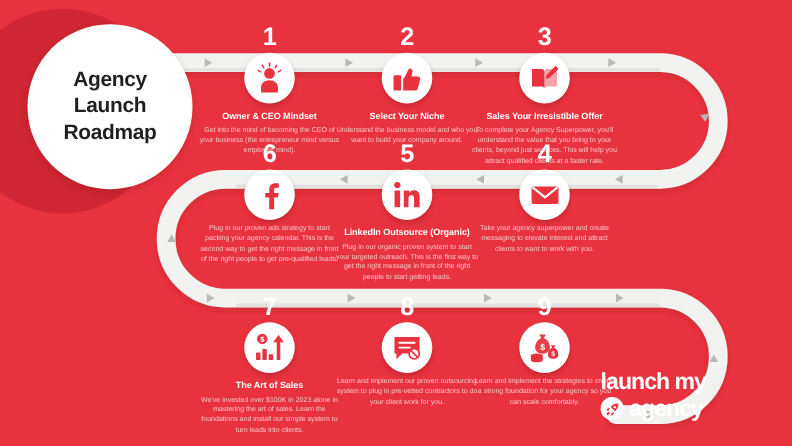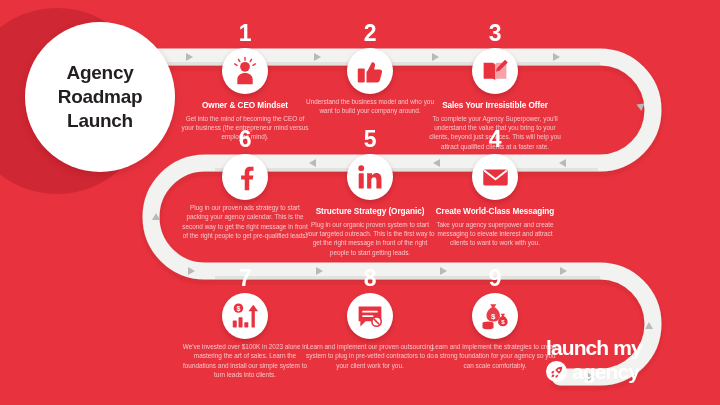--- a/index.html
+++ b/index.html
@@ -179,22 +179,22 @@
       <polygon points="649,322 645,329 653,329"></polygon>
 
       <polygon points="588,373 595,377 588,381"></polygon>
     </g>
   </svg>
 
   <div class="badge-ring"></div>
   <div class="title-badge">
     <div class="title-badge-text">
       <div>Agency</div>
+      <div>Launch</div>
       <div>Roadmap</div>
-      <div>Launch</div>
     </div>
   </div>
 
   <div class="step" style="left:170px; top:22px;">
     <div class="step-num">1</div>
     <div class="icon-wrap">
       <svg width="30" height="30" viewBox="0 0 32 32" fill="#e8333f">
         <g stroke="#e8333f" stroke-width="1.5" stroke-linecap="round">
           <line x1="16" y1="1.5" x2="16" y2="4.5"></line>
           <line x1="9" y1="3.5" x2="10.5" y2="6"></line>
@@ -211,20 +211,21 @@
   </div>
 
   <div class="step" style="left:295px; top:22px;">
     <div class="step-num">2</div>
     <div class="icon-wrap">
       <svg width="28" height="28" viewBox="0 0 32 32" fill="#e8333f">
         <rect x="2" y="13" width="8" height="16" rx="1.4"></rect>
         <path d="M12 29h12.2c1.5 0 2.8-1 3.1-2.4l2.4-9.2c.4-1.6-.8-3.1-2.4-3.1h-6.6l1-4.7c.3-1.6-.6-3.2-2.2-3.6-.8-.2-1.6.2-1.9 1L14 14.2c-.6 1.3-1.1 1.9-2 2.6V29z"></path>
       </svg>
     </div>
+    <div class="step-title">Select Your Niche</div>
     <div class="step-body">Understand the business model and who you want to build your company around.</div>
   </div>
 
   <div class="step" style="left:420px; top:22px;">
     <div class="step-num">3</div>
     <div class="icon-wrap">
       <svg width="28" height="28" viewBox="0 0 32 32" fill="#e8333f">
         <path d="M3 6.5h10c1.6 0 3 1.3 3 3V27c0-1.2-1.3-2.2-3-2.2H3V6.5z"></path>
         <path d="M29 6.5H19c-1.6 0-3 1.3-3 3V27c0-1.2 1.3-2.2 3-2.2h10V6.5z" opacity="0.45"></path>
         <path d="M27.5 3.2l3.1 3.1-9.5 9.5-4 1 1-4 9.4-9.6z"></path>
@@ -235,34 +236,33 @@
   </div>
 
   <div class="step" style="left:420px; top:128px;">
     <div class="step-num">4</div>
     <div class="icon-wrap">
       <svg width="27" height="27" viewBox="0 0 32 32" fill="#e8333f">
         <rect x="1.5" y="6.5" width="29" height="19" rx="2.2"></rect>
         <path d="M2.6 7.6L16 18.2 29.4 7.6" fill="none" stroke="#ffffff" stroke-width="2.3" stroke-linejoin="round"></path>
       </svg>
     </div>
-    <div class="step-title">Create World-Class Messaging</div>
     <div class="step-body">Take your agency superpower and create messaging to elevate interest and attract clients to want to work with you.</div>
   </div>
 
   <div class="step" style="left:295px; top:128px;">
     <div class="step-num">5</div>
     <div class="icon-wrap">
       <svg width="27" height="27" viewBox="0 0 32 32" fill="#e8333f">
         <rect x="2" y="11" width="6" height="18" rx="0.8"></rect>
         <circle cx="5" cy="5" r="3.4"></circle>
         <path d="M12 11h5.8v2.6c.9-1.7 2.8-2.9 5.2-2.9 4 0 6 2.6 6 7.2V29h-6v-9.6c0-2.3-.8-3.7-2.8-3.7-1.7 0-2.6 1.1-3 2.2-.2.4-.2 1-.2 1.6V29h-5V11z"></path>
       </svg>
     </div>
-    <div class="step-title">Structure Strategy (Organic)</div>
+    <div class="step-title">LinkedIn Outsource (Organic)</div>
     <div class="step-body">Plug in our organic proven system to start your targeted outreach. This is the first way to get the right message in front of the right people to start getting leads.</div>
   </div>
 
   <div class="step" style="left:170px; top:128px;">
     <div class="step-num">6</div>
     <div class="icon-wrap">
       <svg width="27" height="27" viewBox="0 0 32 32" fill="#e8333f">
         <path d="M20.4 31V18.5h4.2l.7-5h-4.9v-3.2c0-1.4.4-2.4 2.5-2.4h2.6V3.4c-.5-.1-2.1-.2-3.9-.2-3.9 0-6.5 2.4-6.5 6.7v3.6h-4.3v5h4.3V31h5.3z"></path>
       </svg>
     </div>
@@ -274,20 +274,21 @@
     <div class="icon-wrap">
       <svg width="28" height="28" viewBox="0 0 32 32" fill="#e8333f">
         <circle cx="8.5" cy="7" r="5.4"></circle>
         <text x="8.5" y="10.3" font-size="8" font-family="'Liberation Sans',sans-serif" font-weight="bold" fill="#ffffff" text-anchor="middle">$</text>
         <rect x="2" y="21" width="4.6" height="8" rx="0.8"></rect>
         <rect x="8.6" y="17.5" width="4.6" height="11.5" rx="0.8"></rect>
         <rect x="15.2" y="23" width="4.6" height="6" rx="0.8"></rect>
         <path d="M23.5 29V10.5h-3.7L25.4 3l5.6 7.5h-3.8V29h-3.7z"></path>
       </svg>
     </div>
+    <div class="step-title">The Art of Sales</div>
     <div class="step-body">We've invested over $100K in 2023 alone in mastering the art of sales. Learn the foundations and install our simple system to turn leads into clients.</div>
   </div>
 
   <div class="step" style="left:295px; top:267px;">
     <div class="step-num">8</div>
     <div class="icon-wrap">
       <svg width="28" height="28" viewBox="0 0 32 32" fill="#e8333f">
         <path d="M3 5h26v17H11l-6 6v-6H3V5z"></path>
         <g stroke="#ffffff" stroke-width="2" stroke-linecap="round">
           <line x1="8" y1="11" x2="24" y2="11"></line>

